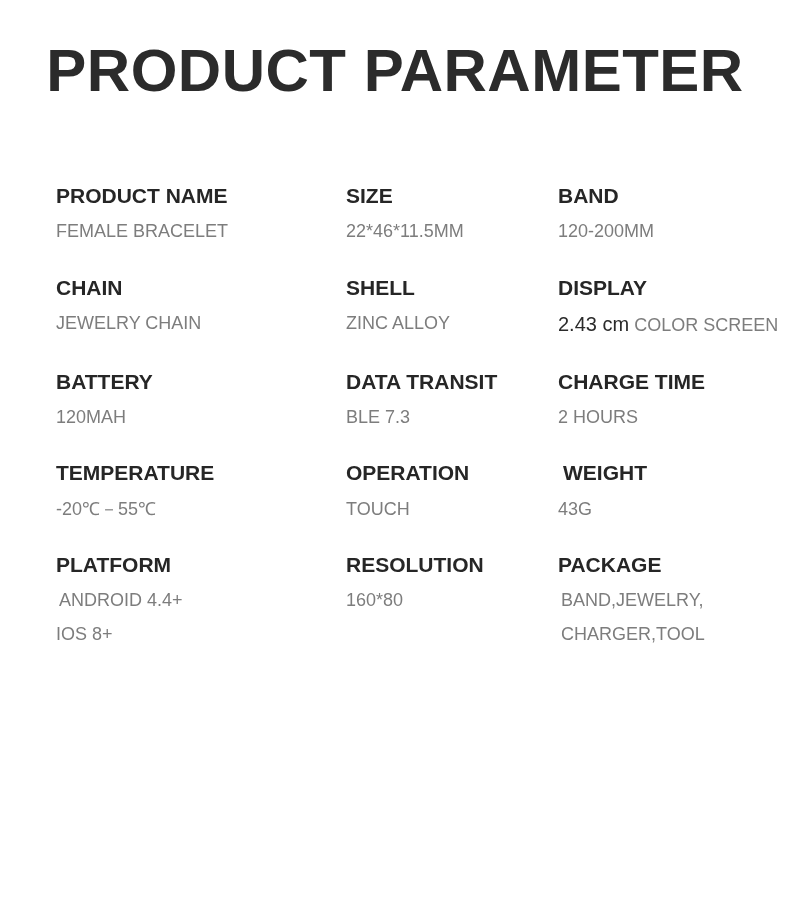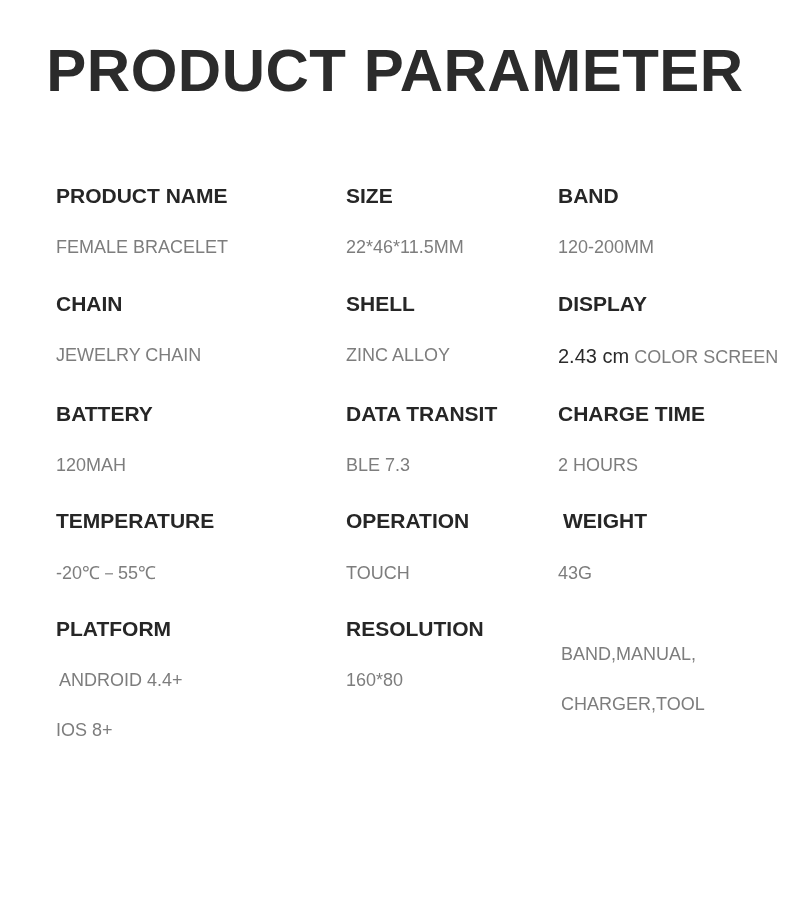--- a/index.html
+++ b/index.html
@@ -51,21 +51,21 @@
   .spec-cell.c2 { width: 220px; }
 
   .spec-label {
     font-size: 21px;
     font-weight: bold;
     color: #262626;
     line-height: 1.25;
     white-space: nowrap;
   }
   .spec-value {
-    margin-top: 26px;
+    margin-top: 10px;
     font-size: 18px;
     font-weight: normal;
     color: #7d7d7d;
     line-height: 1.35;
     white-space: nowrap;
   }
   .spec-value .dark {
     color: #2b2b2b;
     font-size: 20px;
   }
@@ -146,19 +146,20 @@
       <div class="spec-cell c0">
         <div class="spec-label">PLATFORM</div>
         <div class="spec-value indent-xs">ANDROID 4.4+</div>
         <div class="spec-value">IOS 8+</div>
       </div>
       <div class="spec-cell c1">
         <div class="spec-label">RESOLUTION</div>
         <div class="spec-value">160*80</div>
       </div>
       <div class="spec-cell c2">
-        <div class="spec-value indent-xs">BAND,MANUAL,</div>
+        <div class="spec-label">PACKAGE</div>
+        <div class="spec-value indent-xs">BAND,JEWELRY,</div>
         <div class="spec-value indent-xs">CHARGER,TOOL</div>
       </div>
     </div>
 
   </div>
 </div>
 
 </body></html>

